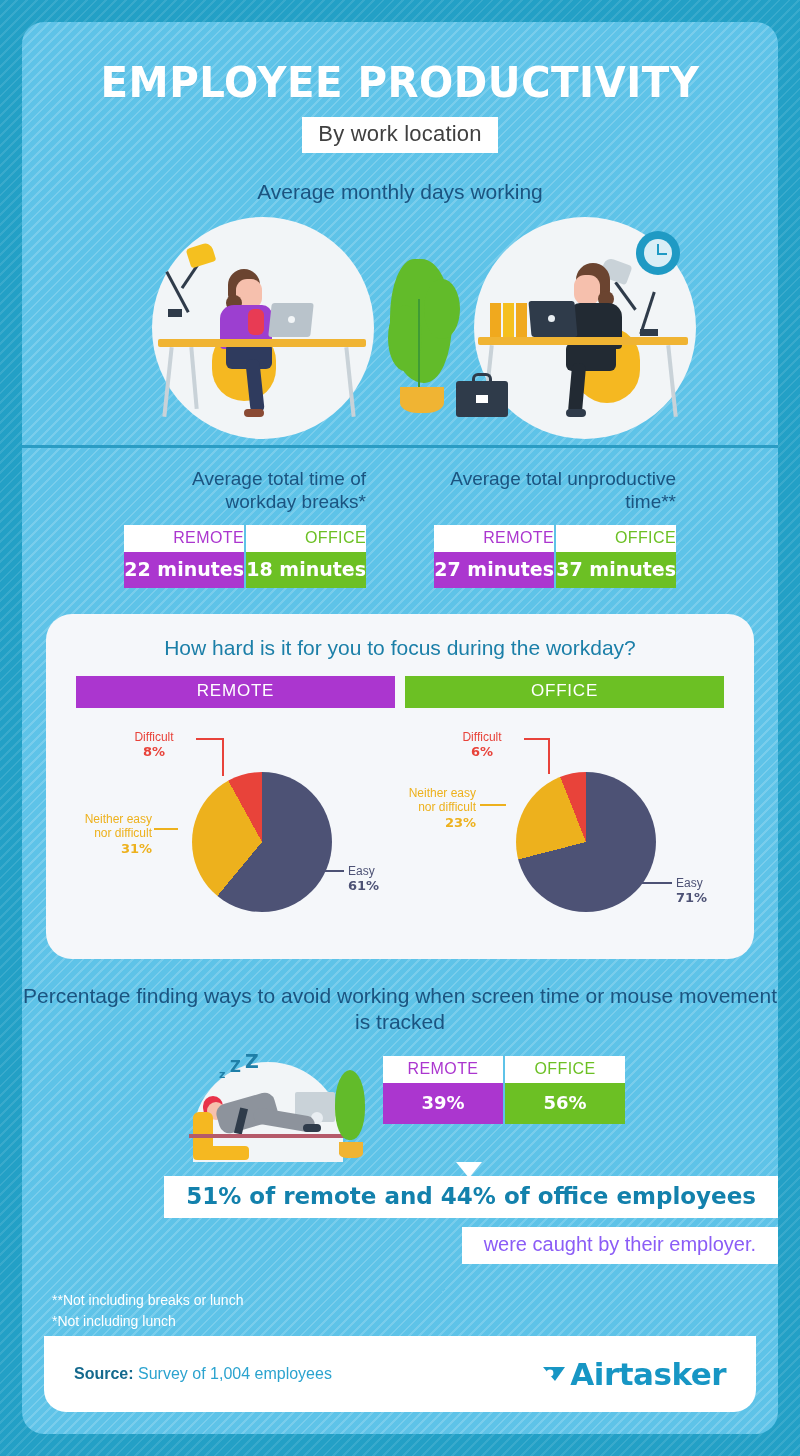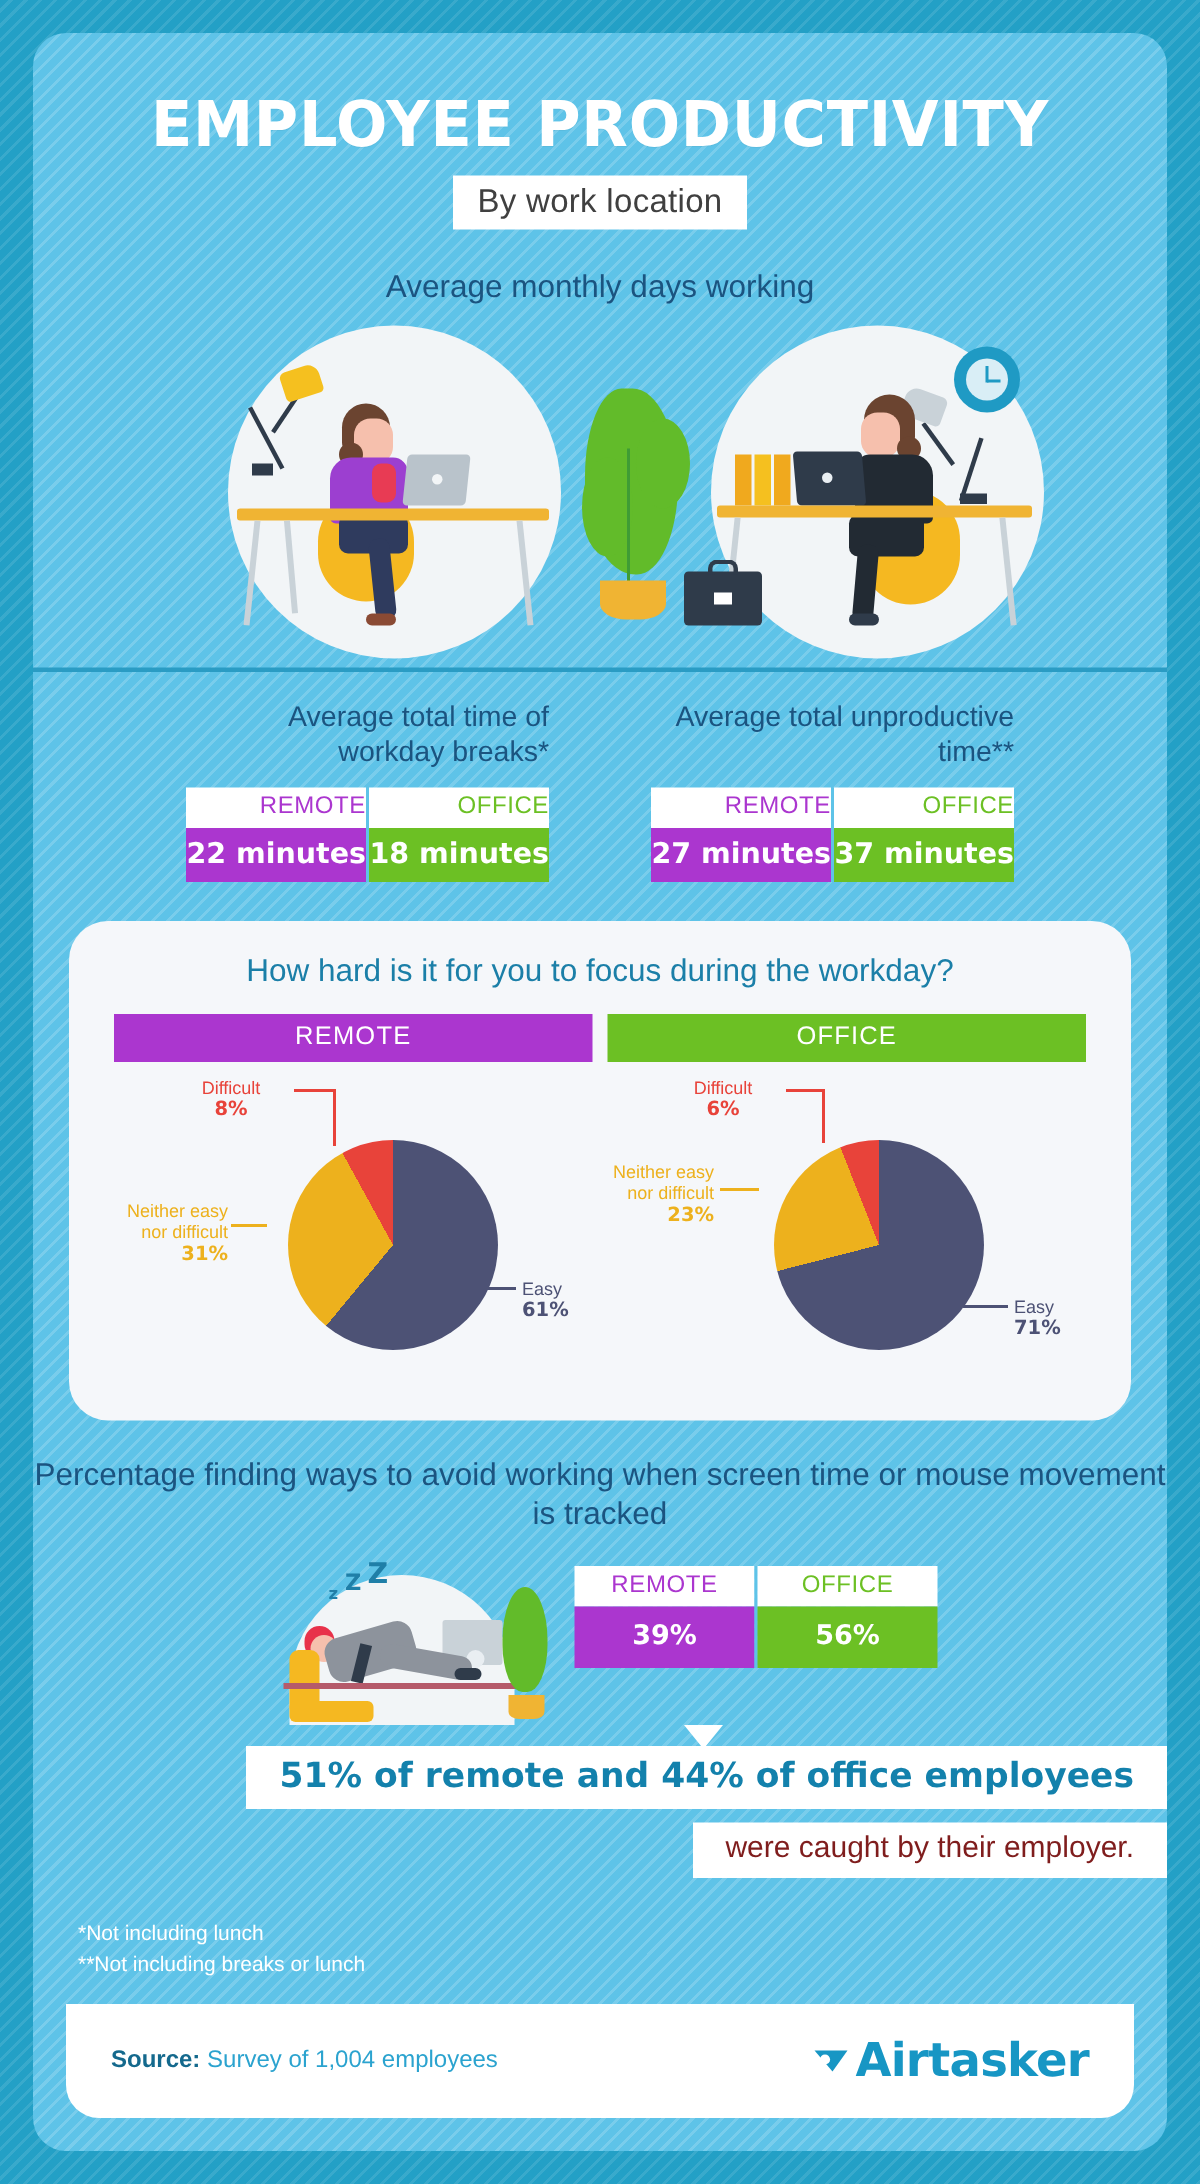--- a/index.html
+++ b/index.html
@@ -130,21 +130,21 @@
     text-align: center; color: #1b7fa8; font-size: 21px; font-weight: normal;
   }
   .barrow { display: flex; gap: 10px; margin-top: 16px; }
   .barlbl {
     flex: 1; text-align: center; color: #fff; font-size: 17px;
     padding: 5px 0 7px; letter-spacing: 0.8px;
   }
   .barlbl.r { background: #ab36cf; }
   .barlbl.o { background: #6cc024; }
 
-  .pies { display: flex; margin-top: 4px; align-items: center; }
+  .pies { display: flex; margin-top: 16px; align-items: center; }
   .piewrap { flex: 1; position: relative; height: 205px; }
   .pie {
     position: absolute; width: 140px; height: 140px; border-radius: 50%;
     left: 116px; top: 48px;
   }
   .pielbl { position: absolute; font-size: 12px; line-height: 1.2; }
   .pielbl b { font-family: "DejaVu Sans", sans-serif; font-size: 13px; }
   .lbl-diff { color: #e8433a; text-align: center; }
   .lbl-neith { color: #edb11d; text-align: right; }
   .lbl-easy { color: #4d5275; }
@@ -180,21 +180,21 @@
     border-left: 13px solid transparent; border-right: 13px solid transparent;
     border-top: 16px solid #ffffff;
   }
   .stmt-wrap { text-align: right; margin-top: 8px; }
   .stmt1 {
     display: inline-block; background: #fff; color: #1381ac;
     font-family: "DejaVu Sans", sans-serif; font-weight: bold;
     font-size: 23px; padding: 7px 22px 9px;
   }
   .stmt2 {
-    display: inline-block; background: #fff; color: #7f1d1d;
+    display: inline-block; background: #fff; color: #8b5cf6;
     font-size: 20px; padding: 6px 22px 8px; margin-top: 9px;
   }
   .notes { margin: 26px 0 0 30px; color: #ffffff; font-size: 14px; line-height: 1.5; }
 
   .footer {
     position: absolute; left: 22px; right: 22px; bottom: 22px;
     height: 76px; background: #ffffff;
     border-radius: 0 0 22px 22px;
     display: flex; align-items: center; justify-content: space-between;
     padding: 0 30px;
@@ -411,22 +411,22 @@
     </div>
     <div class="arrow-down"></div>
   </div>
 
   <div class="stmt-wrap">
     <div><span class="stmt1">51% of remote and 44% of office employees</span></div>
     <div><span class="stmt2">were caught by their employer.</span></div>
   </div>
 
   <div class="notes">
+    <div>**Not including breaks or lunch</div>
     <div>*Not including lunch</div>
-    <div>**Not including breaks or lunch</div>
   </div>
 
   <div class="footer">
     <div class="src">
       <b>Source:</b><span> Survey of 1,004 employees</span>
     </div>
     <div class="brand">
       <svg width="26" height="26" viewBox="0 0 26 26">
         <path d="M2 6 L24 6 L14 20 Z" fill="#1796c4"></path>
         <circle cx="9" cy="12" r="3.4" fill="#ffffff"></circle>

